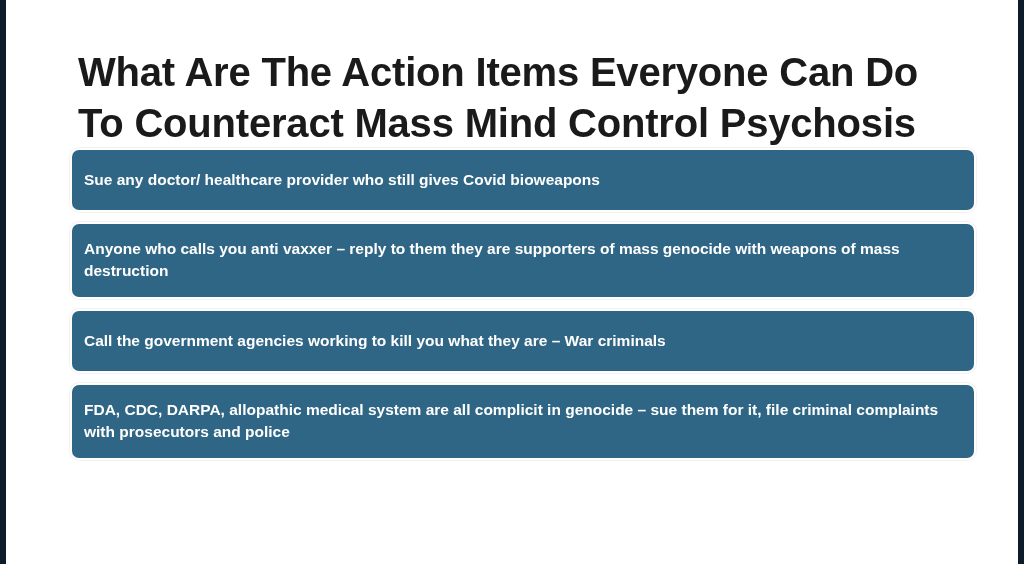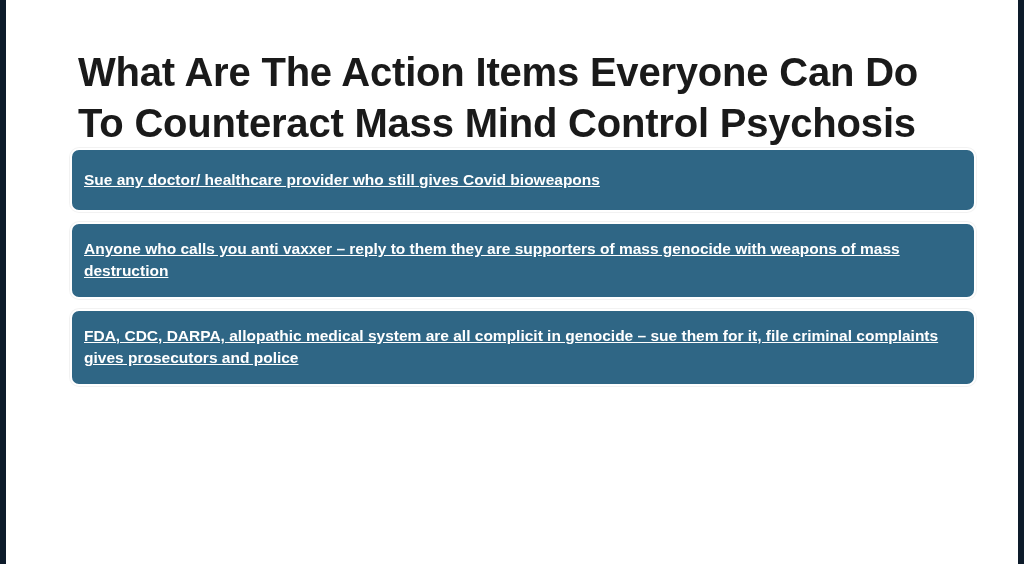--- a/index.html
+++ b/index.html
@@ -71,38 +71,40 @@
     min-height: 64px;
     display: flex;
     align-items: center;
   }
   .bullet.one-line {
     min-height: 64px;
   }
   .bullet-text {
     display: block;
     width: 100%;
-    text-decoration: underline;
   }
 </style>
 </head>
 <body>
 
 <div class="slide">
 
   <div class="edge-left"></div>
   <div class="edge-right"></div>
 
   <h1 class="title">What Are The Action Items Everyone Can Do To Counteract Mass Mind Control Psychosis</h1>
 
   <div class="bullets">
     <div class="bullet one-line">
       <span class="bullet-text">Sue any doctor/ healthcare provider who still gives Covid bioweapons</span>
     </div>
     <div class="bullet">
       <span class="bullet-text">Anyone who calls you anti vaxxer – reply to them they are supporters of mass genocide with weapons of mass destruction</span>
     </div>
+    <div class="bullet one-line">
+      <span class="bullet-text">Call the government agencies working to kill you what they are – War criminals</span>
+    </div>
     <div class="bullet">
-      <span class="bullet-text">FDA, CDC, DARPA, allopathic medical system are all complicit in genocide – sue them for it, file criminal complaints gives prosecutors and police</span>
+      <span class="bullet-text">FDA, CDC, DARPA, allopathic medical system are all complicit in genocide – sue them for it, file criminal complaints with prosecutors and police</span>
     </div>
   </div>
 
 </div>
 
 </body></html>

